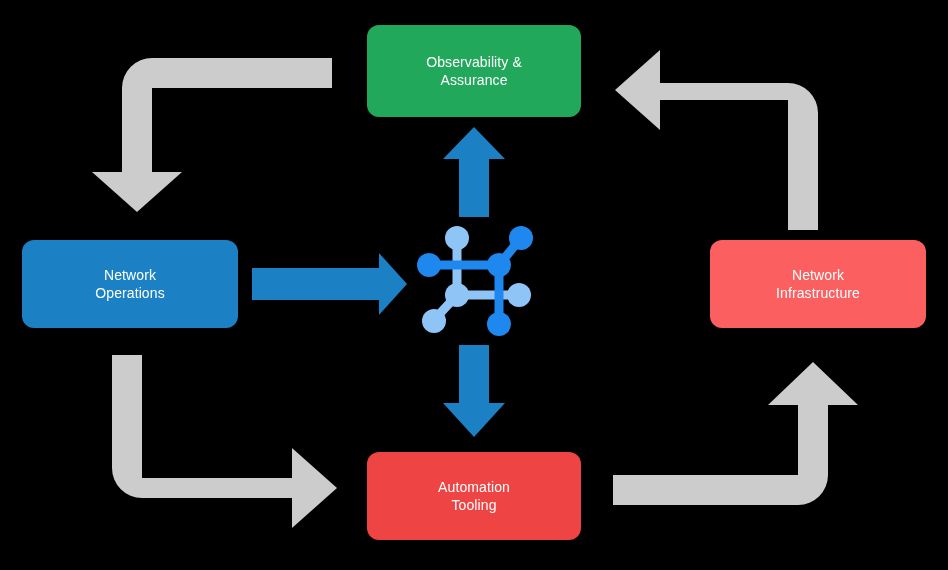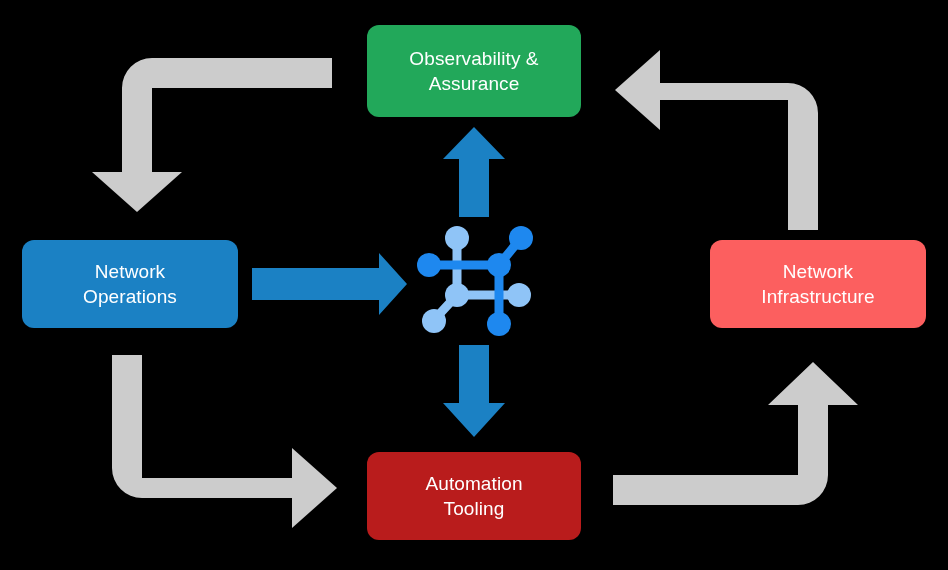--- a/index.html
+++ b/index.html
@@ -24,21 +24,21 @@
     display: block;
   }
   .node-box {
     position: absolute;
     border-radius: 12px;
     display: flex;
     align-items: center;
     justify-content: center;
     text-align: center;
     color: #ffffff;
-    font-size: 19px;
+    font-size: 14px;
     line-height: 1.32;
     font-weight: 400;
     letter-spacing: 0.1px;
     box-sizing: border-box;
     padding: 6px 10px;
     user-select: none;
   }
   .node-label {
     white-space: pre-line;
     display: block;
@@ -50,21 +50,21 @@
   #box-network-operations {
     left: 22px; top: 240px; width: 216px; height: 88px;
     background: #1B81C4;
   }
   #box-network-infrastructure {
     left: 710px; top: 240px; width: 216px; height: 88px;
     background: #FC5F5F;
   }
   #box-automation-tooling {
     left: 367px; top: 452px; width: 214px; height: 88px;
-    background: #b91c1c;
+    background: #ef4444;
   }
 </style>
 </head>
 <body>
 
 <div id="canvas">
 
   <svg id="diagram-svg" viewBox="0 0 948 570" xmlns="http://www.w3.org/2000/svg">
 
     <g>

